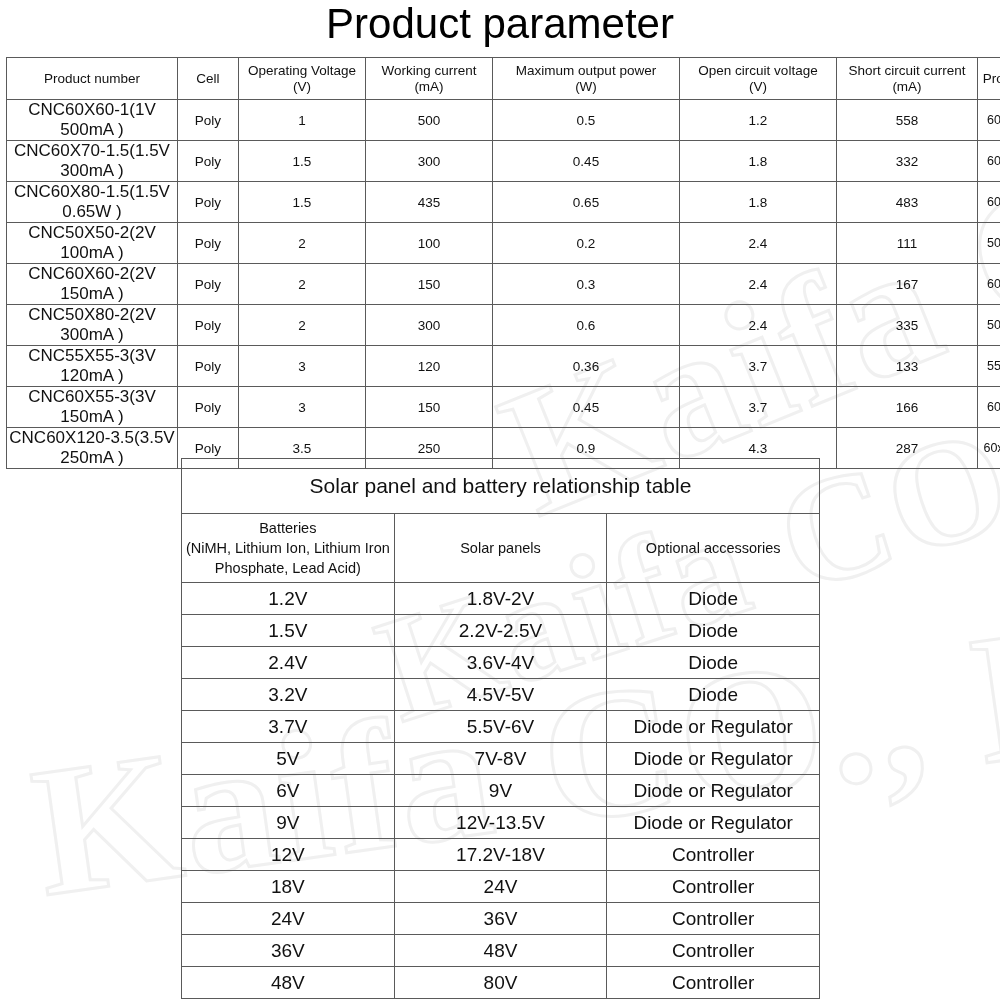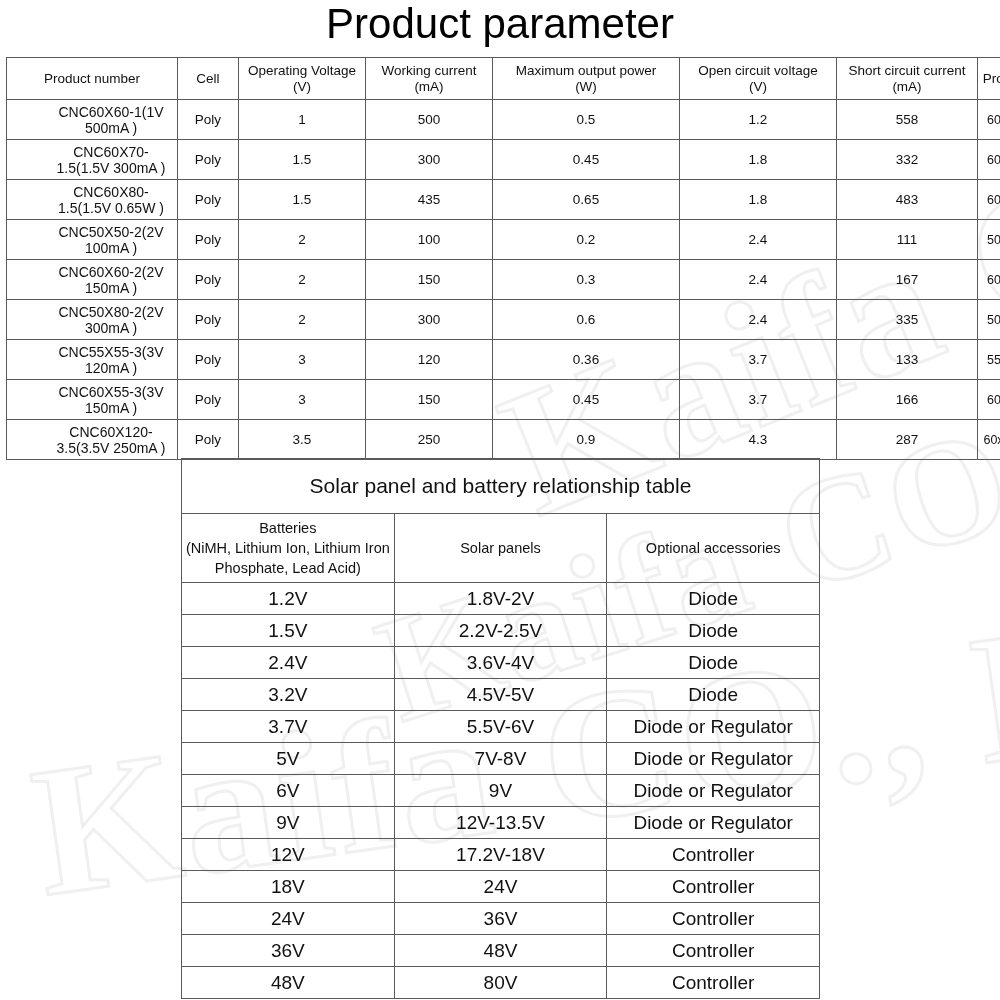--- a/index.html
+++ b/index.html
@@ -106,21 +106,21 @@
     font-size: 13.5px;
   }
   #product-parameter-table .c0 { width: 166px; }
   #product-parameter-table .c1 { width: 56px; }
   #product-parameter-table .c2 { width: 122px; }
   #product-parameter-table .c3 { width: 122px; }
   #product-parameter-table .c4 { width: 182px; margin-top: 14px; }
   #product-parameter-table .c5 { width: 152px; }
   #product-parameter-table .c6 { width: 136px; }
   #product-parameter-table .c7 { width: 82px; }
-  #product-parameter-table td.c0 { font-size: 14px; padding-left: 40px; }
+  #product-parameter-table td.c0 { font-size: 17px; }
   #product-parameter-table td.c7 { font-size: 12.5px; }
 
   .hdr-sub { display: block; }
 
   
   #solar-battery-table {
     position: absolute;
     left: 181px;
     top: 458px;
     width: 639px;

